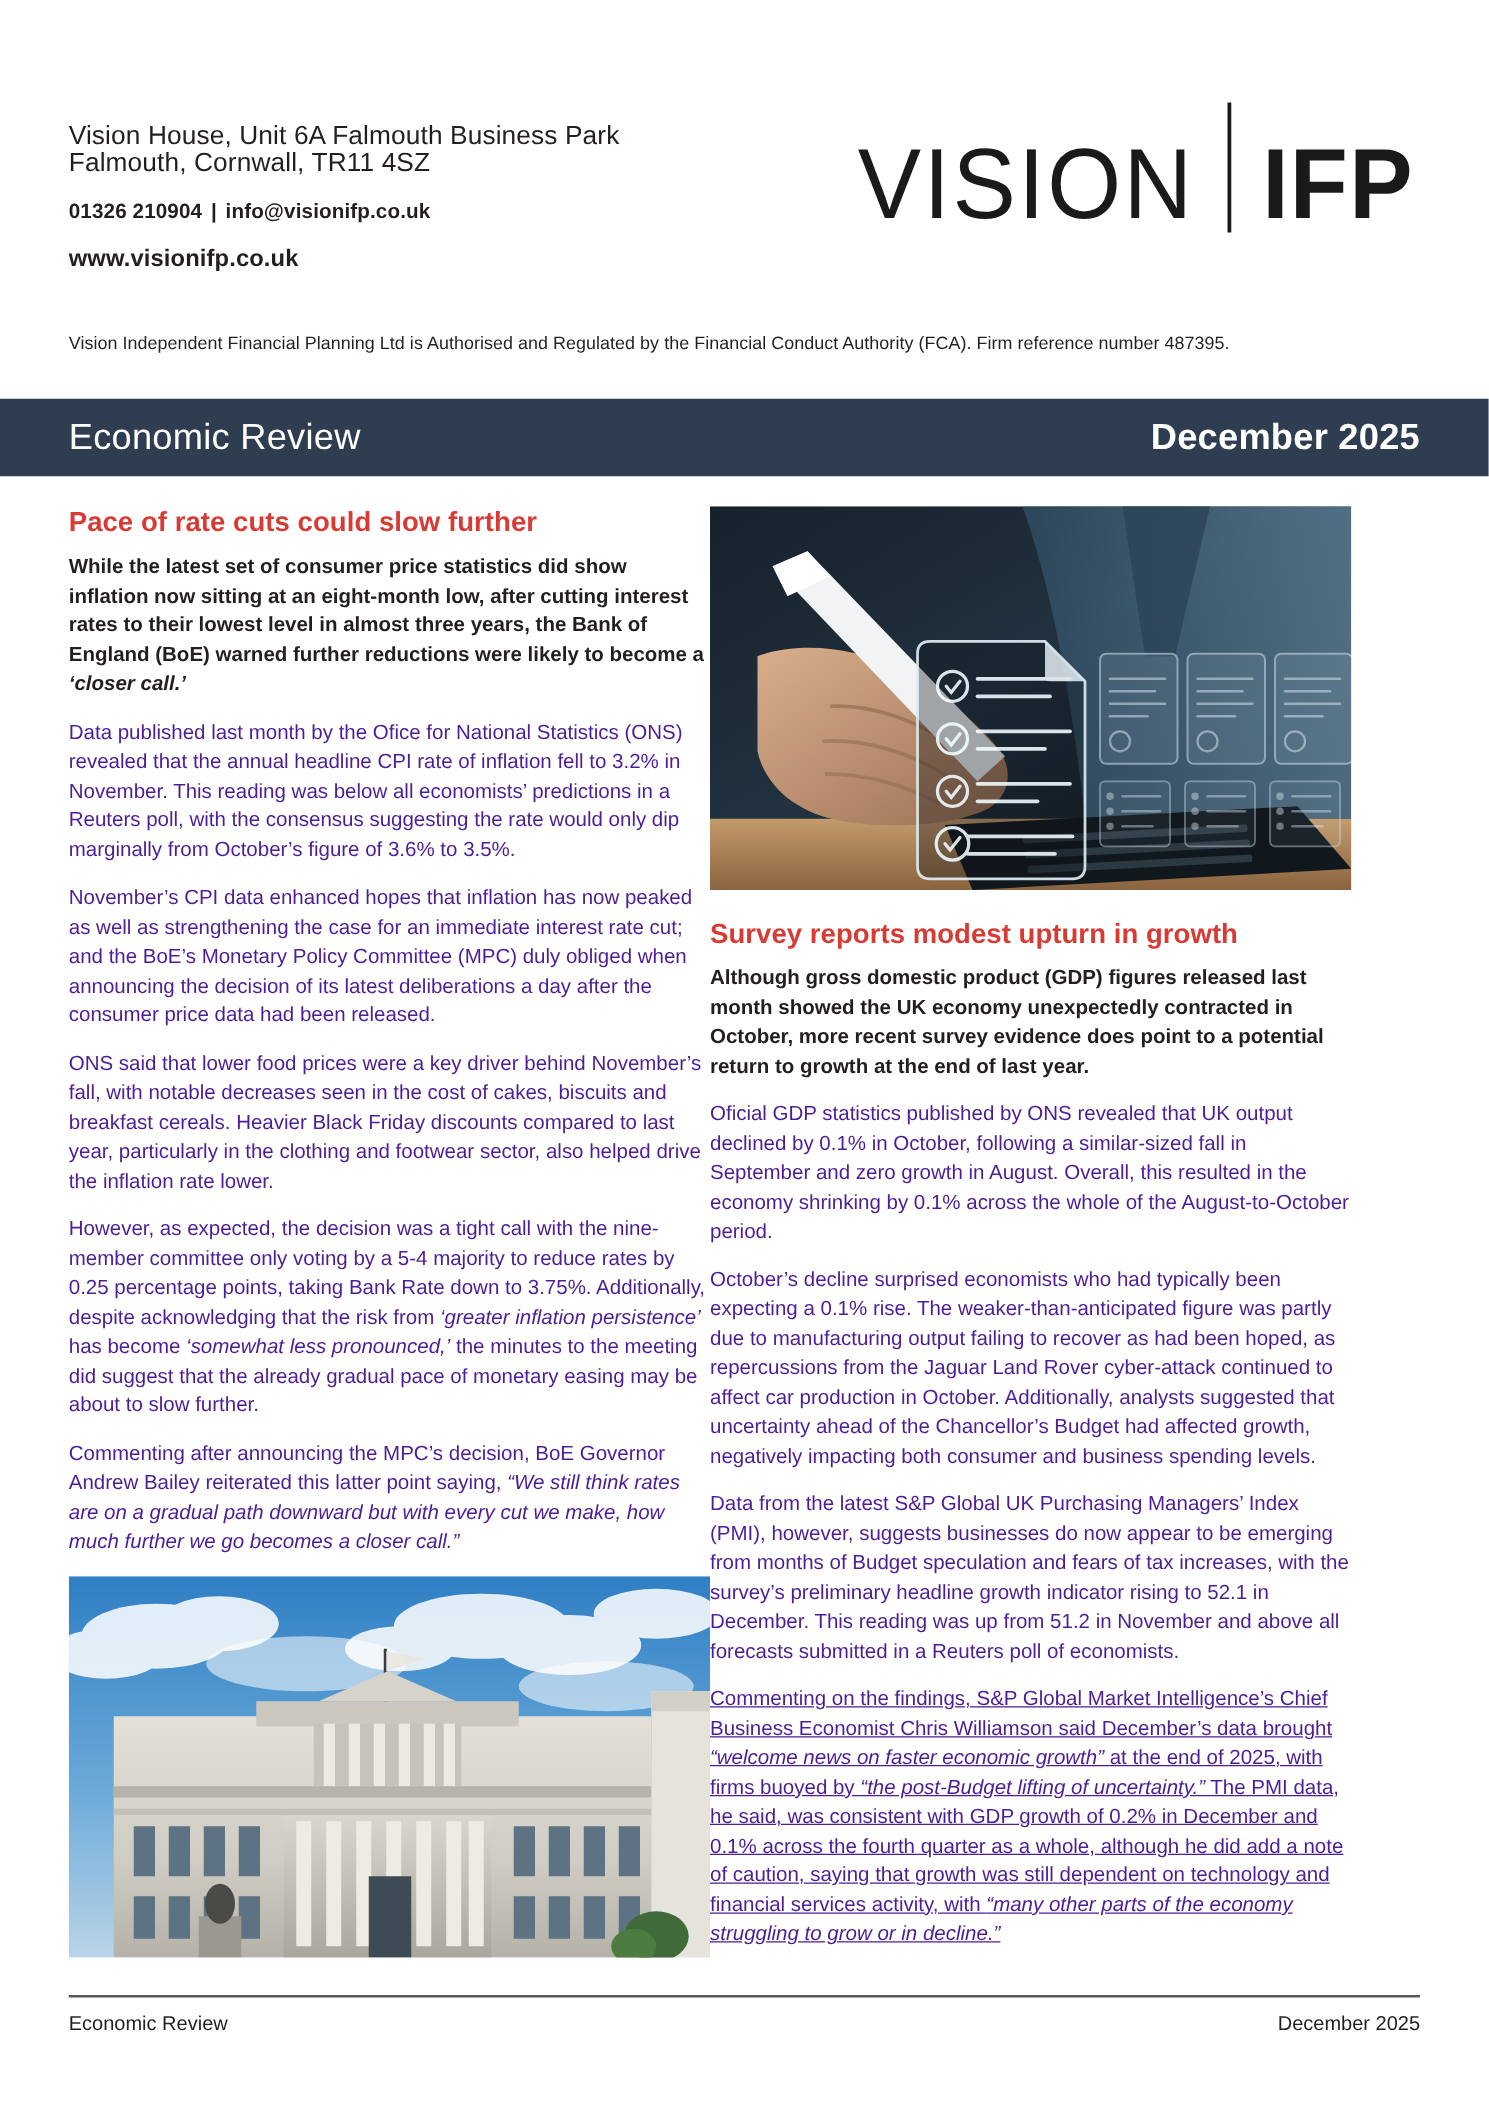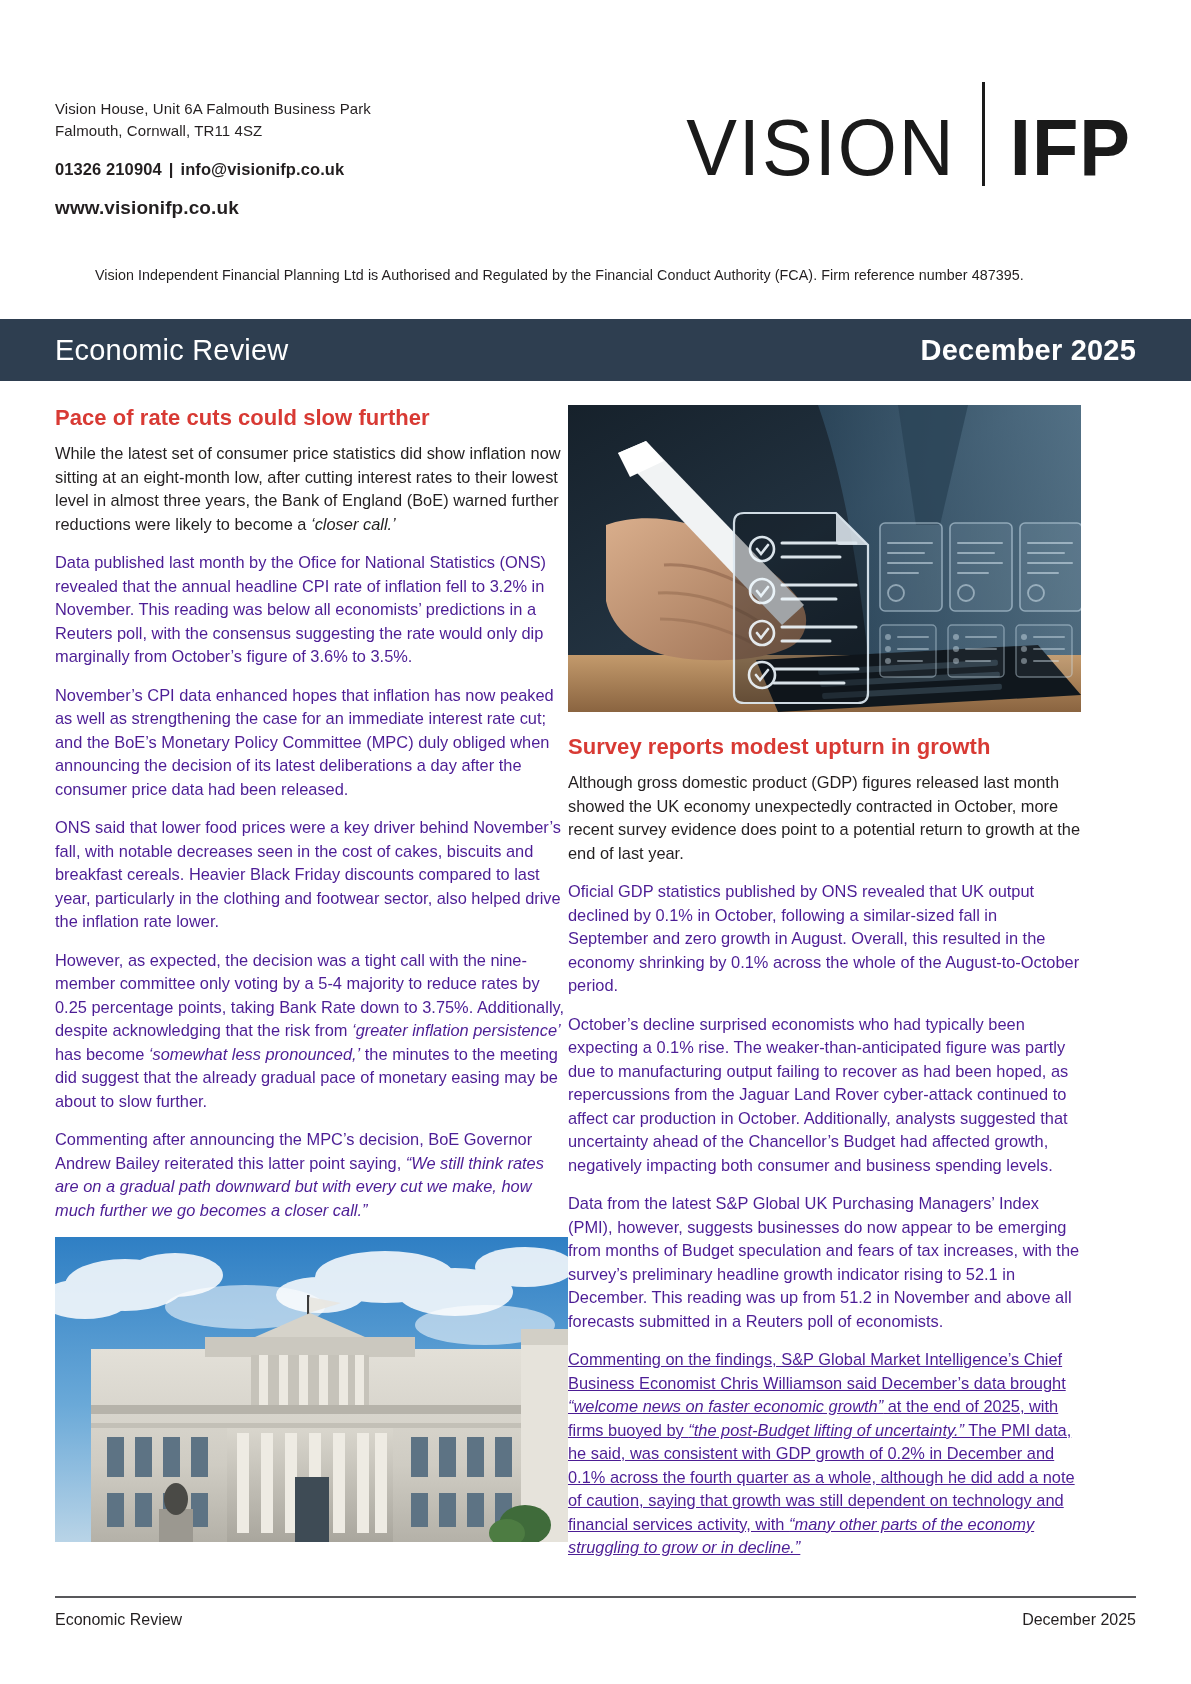--- a/index.html
+++ b/index.html
@@ -26,21 +26,21 @@
   
   .letterhead {
     display: flex;
     justify-content: space-between;
     align-items: flex-start;
     padding: 90px 55px 0 55px;
     box-sizing: border-box;
   }
   .addr-block { padding-top: 8px; }
   .addr-line {
-    font-size: 15px;
+    font-size: 21px;
     line-height: 22px;
     color: #231f20;
     letter-spacing: .1px;
   }
   .contact-line {
     font-size: 16.5px;
     font-weight: bold;
     margin-top: 18px;
     letter-spacing: .1px;
   }
@@ -83,21 +83,20 @@
     line-height: 1;
     transform: scaleY(1.05);
   }
 
   
   .reg-line {
     padding: 48px 55px 0 55px;
     font-size: 14.3px;
     color: #231f20;
     letter-spacing: .05px;
-    margin-left: 40px;
   }
 
   
   .banner {
     margin-top: 36px;
     height: 62px;
     background: #2e3e50;
     display: flex;
     align-items: center;
     justify-content: space-between;
@@ -129,21 +128,21 @@
     color: #d83a34;
     font-size: 22px;
     font-weight: bold;
     margin: 0 0 11px 0;
     letter-spacing: .05px;
     line-height: 1.2;
   }
   p.lead {
     font-size: 16.4px;
     line-height: 23.5px;
-    font-weight: normal;
+    font-weight: bold;
     margin: 0 0 15px 0;
     color: #231f20;
   }
   p.body {
     font-size: 16.4px;
     line-height: 23.5px;
     margin: 0 0 15px 0;
     color: #4c1d95;
   }
   p.body:last-child, p.lead:last-child { margin-bottom: 0; text-decoration: underline; }

